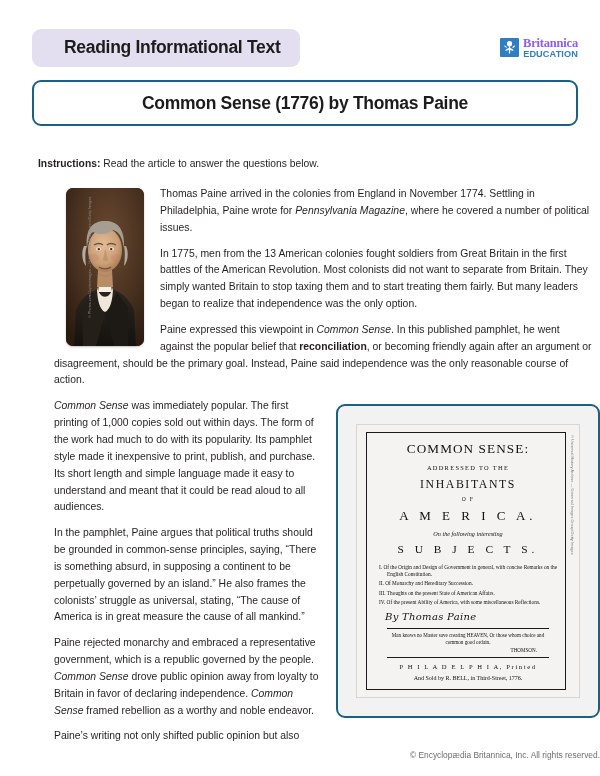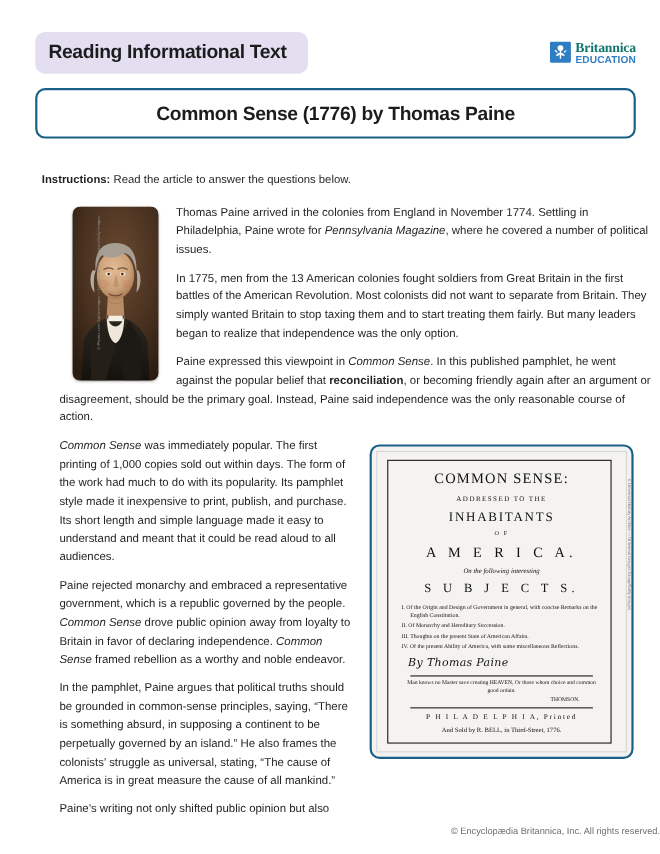--- a/index.html
+++ b/index.html
@@ -23,21 +23,21 @@
     left: 0; right: 0; top: 26px;
     height: 44px;
     display: flex;
     align-items: center;
     justify-content: space-between;
     padding: 0 22px 0 32px;
   }
   .category-pill {
     background: #e3dff1;
     border-radius: 9px;
-    padding: 9px 20px 10px 12px;
+    padding: 9px 20px 10px 32px;
     font-size: 17.5px;
     font-weight: bold;
     letter-spacing: -0.3px;
     color: #1c1c1c;
     line-height: 1.05;
     white-space: nowrap;
   }
 
   .brand {
     display: flex;
@@ -49,21 +49,21 @@
     background: #2f7ec4;
     border-radius: 1px;
     display: flex; align-items: center; justify-content: center;
     flex: none;
   }
   .brand-words { display: flex; flex-direction: column; line-height: 1; }
   .brand-name {
     font-family: "Liberation Serif", serif;
     font-weight: bold;
     font-size: 12.5px;
-    color: #0f766e;
+    color: #8b5cf6;
     letter-spacing: -0.2px;
   }
   .brand-sub {
     font-size: 9.2px;
     font-weight: bold;
     color: #2f7ec4;
     letter-spacing: 0.1px;
     margin-top: 1px;
     text-align: right;
   }
@@ -141,25 +141,25 @@
   }
 
   
   .pamphlet-wrap {
     float: right;
     width: 258px;
     margin: 6px 0 8px 16px;
     position: relative;
   }
   .pamphlet-frame {
-    width: 240px;
+    width: 264px;
     border: 2px solid #1a6086;
     border-radius: 9px;
     background: #f2f2f2;
-    padding: 4px;
+    padding: 18px;
   }
   .pamphlet-page {
     background: #f4f3f1;
     padding: 10px 16px 12px 16px;
     position: relative;
     border: 1px solid #d8d6d2;
   }
   .pamphlet-inner-rule {
     position: absolute;
     left: 9px; right: 13px; top: 7px; bottom: 7px;
@@ -344,20 +344,20 @@
             <hr class="pm-rule">
             <div class="pm-city">P H I L A D E L P H I A, Printed</div>
             <div class="pm-sold">And Sold by R. BELL, in Third-Street, 1776.</div>
           </div>
         </div>
       </div>
       <div class="credit-right">© Universal History Archive — Universal Images Group/Getty Images</div>
     </div>
 
     <p><i>Common Sense</i> was immediately popular. The first printing of 1,000 copies sold out within days. The form of the work had much to do with its popularity. Its pamphlet style made it inexpensive to print, publish, and purchase. Its short length and simple language made it easy to understand and meant that it could be read aloud to all audiences.</p>
+    <p>In the pamphlet, Paine argues that political truths should be grounded in common-sense principles, saying, “There is something absurd, in supposing a continent to be perpetually governed by an island.” He also frames the colonists’ struggle as universal, stating, “The cause of America is in great measure the cause of all mankind.”</p>
     <p>Paine rejected monarchy and embraced a representative government, which is a republic governed by the people. <i>Common Sense</i> drove public opinion away from loyalty to Britain in favor of declaring independence. <i>Common Sense</i> framed rebellion as a worthy and noble endeavor.</p>
-    <p>In the pamphlet, Paine argues that political truths should be grounded in common-sense principles, saying, “There is something absurd, in supposing a continent to be perpetually governed by an island.” He also frames the colonists’ struggle as universal, stating, “The cause of America is in great measure the cause of all mankind.”</p>
     <p>Paine’s writing not only shifted public opinion but also</p>
   </div>
 
   <div class="footer">© Encyclopædia Britannica, Inc. All rights reserved.</div>
 
 </div>
 
 </body></html>

